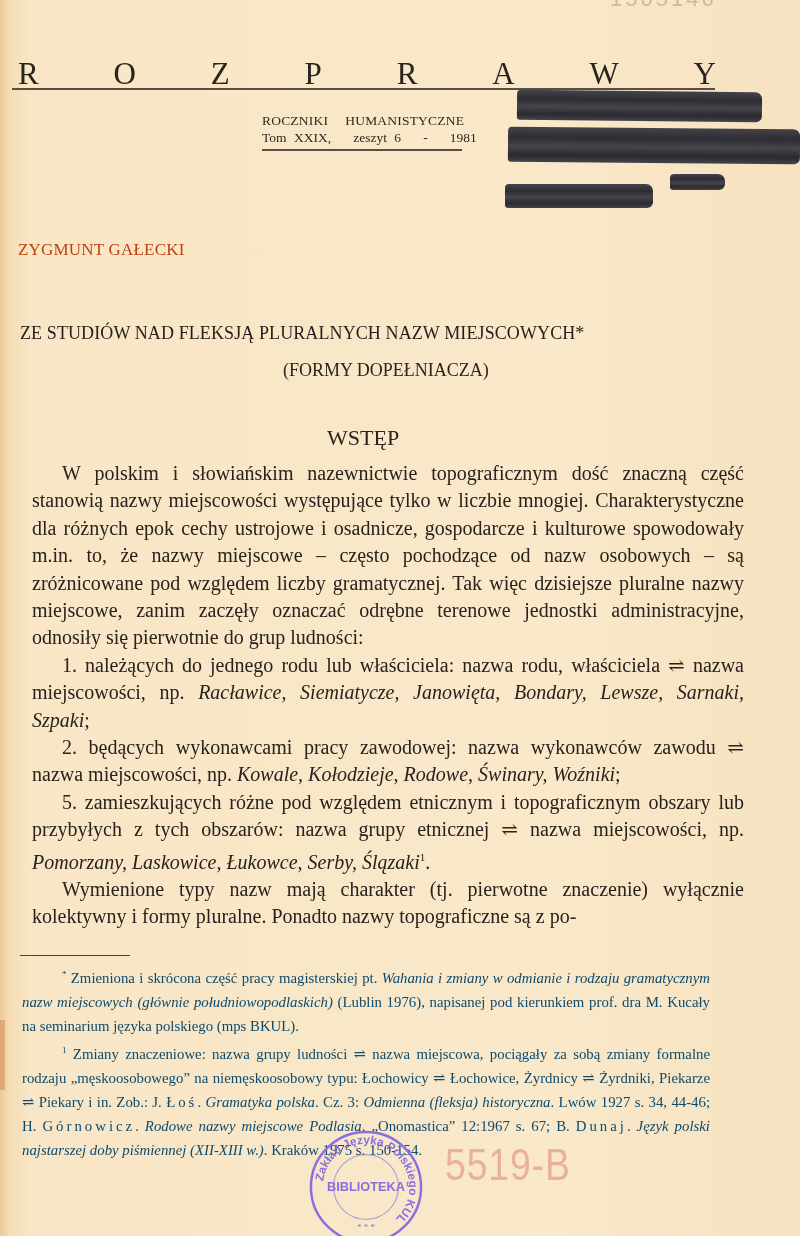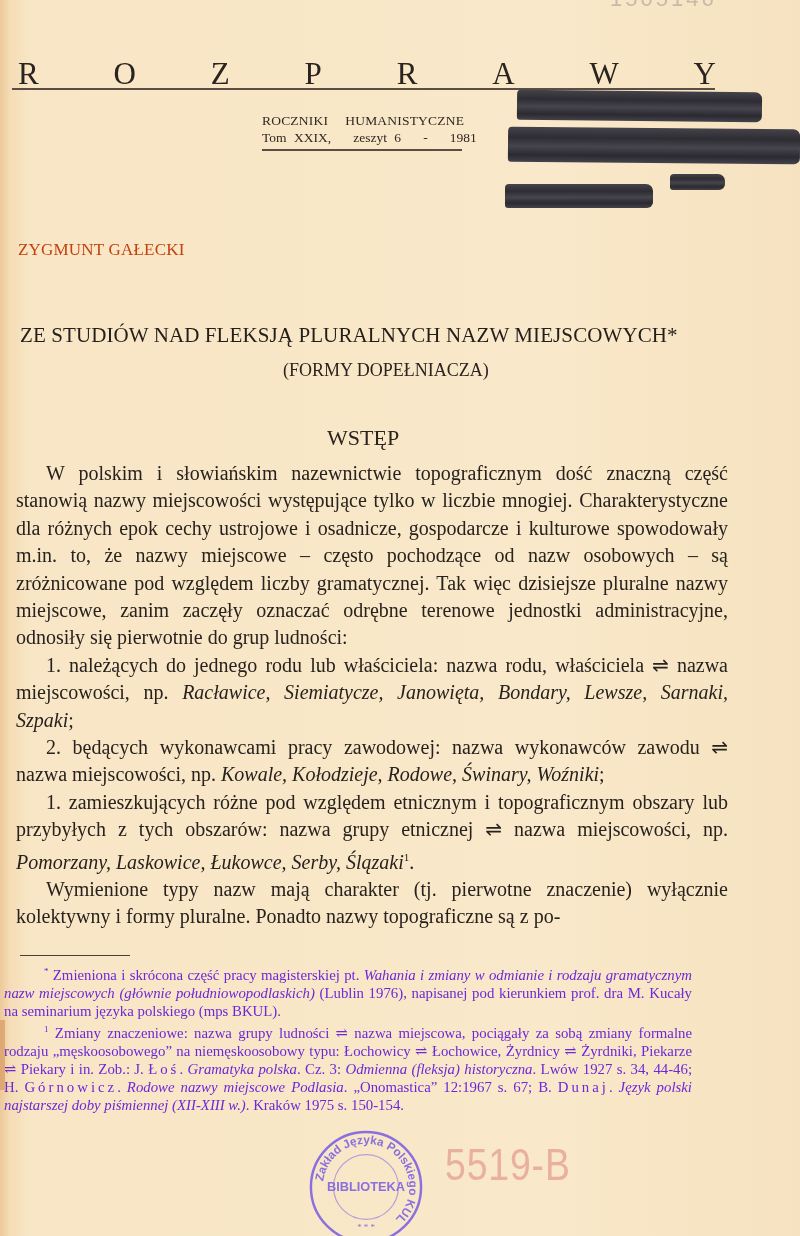--- a/index.html
+++ b/index.html
@@ -13,28 +13,28 @@
   .abs { position:absolute; }
   .top-pencil { left:610px; top:-14px; font-family:"Liberation Sans", sans-serif; font-size:22px; color:#c8b9a8; letter-spacing:3px; }
   .series { left:18px; top:56px; width:698px; display:flex; justify-content:space-between; font-size:31px; color:#2a2420; }
   .series-rule { left:12px; top:88px; width:703px; height:2px; background:#5a4e44; }
   .journal { left:262px; top:112px; width:200px; font-size:13.5px; line-height:17px; color:#2e2823;text-align:center; }
   .journal .l1 { letter-spacing:0.2px; word-spacing:5px; }
   .journal .l2 { word-spacing:4px; }
   .journal-rule { left:262px; top:149px; width:200px; height:1.5px; background:#5a4e44; }
   .redact { position:absolute; background:linear-gradient(180deg,#3b3a44 0%,#23232b 30%,#3d3c46 55%,#202028 80%,#3a3945 100%); border-radius:4px 7px 6px 3px; opacity:0.95; }
   .author { left:18px; top:240px; font-size:17px; color:#c2410c; letter-spacing:0.2px;text-align:right; }
-  .title { left:20px; top:323px; font-size:21px; color:#231e1a; letter-spacing:0.1px; }
+  .title { left:20px; top:323px; font-size:18px; color:#231e1a; letter-spacing:0.1px; }
   .subtitle { left:283px; top:360px; font-size:18px; color:#2a241f; }
   .section { left:327px; top:425px; font-size:22px; color:#2a241f; }
-  .body { left:16px; top:460px; width:712px; font-size:20px; line-height:27.4px; color:#27221e; text-align:justify;font-family:Liberation Serif, serif; }
+  .body { left:32px; top:460px; width:712px; font-size:20px; line-height:27.4px; color:#27221e; text-align:justify; }
   .body p { margin:0; text-indent:30px; text-align:justify; }
   .body i { font-style:italic; }
   .fn-rule { left:20px; top:955px; width:110px; height:1.2px; background:#4a4038; }
-  .footnotes { left:4px; top:962px; width:688px; font-size:14.8px; line-height:18px; color:#6d28d9; text-align:justify; }
+  .footnotes { left:22px; top:962px; width:688px; font-size:14.8px; line-height:24px; color:#0c4a6e; text-align:justify; }
   .footnotes p { margin:0; text-indent:40px; text-align:justify; }
   .footnotes sup { font-size:9px; }
   .footnotes .sp { letter-spacing:3px; }
   .stamp { left:307px; top:1128px; width:118px; height:118px; }
   .shelfmark { left:445px; top:1140px; font-family:"Liberation Sans", sans-serif; font-size:44px; color:#e7a79a; letter-spacing:1px; opacity:0.85; transform:scaleX(0.85); transform-origin:left; }
   .margin-mark { left:0px; top:1020px; width:5px; height:70px; background:#d99a62; opacity:0.7; }
 </style>
 </head>
 <body>
 
@@ -65,21 +65,21 @@
 
 <div class="abs author">ZYGMUNT GAŁECKI</div>
 <div class="abs title">ZE STUDIÓW NAD FLEKSJĄ PLURALNYCH NAZW MIEJSCOWYCH*</div>
 <div class="abs subtitle">(FORMY DOPEŁNIACZA)</div>
 <div class="abs section">WSTĘP</div>
 
 <div class="abs body">
   <p>W polskim i słowiańskim nazewnictwie topograficznym dość znaczną część stanowią nazwy miejscowości występujące tylko w liczbie mnogiej. Charakterystyczne dla różnych epok cechy ustrojowe i osadnicze, gospodarcze i kulturowe spowodowały m.in. to, że nazwy miejscowe – często pochodzące od nazw osobowych – są zróżnicowane pod względem liczby gramatycznej. Tak więc dzisiejsze pluralne nazwy miejscowe, zanim zaczęły oznaczać odrębne terenowe jednostki administracyjne, odnosiły się pierwotnie do grup ludności:</p>
   <p><span>1. należących do jednego rodu lub właściciela: nazwa rodu, właściciela ⇌ nazwa miejscowości, np. </span><i>Racławice, Siemiatycze, Janowięta, Bondary, Lewsze, Sarnaki, Szpaki</i><span>;</span></p>
   <p><span>2. będących wykonawcami pracy zawodowej: nazwa wykonawców zawodu ⇌ nazwa miejscowości, np. </span><i>Kowale, Kołodzieje, Rodowe, Świnary, Woźniki</i><span>;</span></p>
-  <p><span>1. zamieszkujących różne pod względem etnicznym i topograficznym obszary lub przybyłych z tych obszarów: nazwa grupy etnicznej ⇌ nazwa miejscowości, np. </span><i>Pomorzany, Laskowice, Łukowce, Serby, Ślązaki</i><sup style="font-size:11px">1</sup><span>.</span></p>
+  <p><span>5. zamieszkujących różne pod względem etnicznym i topograficznym obszary lub przybyłych z tych obszarów: nazwa grupy etnicznej ⇌ nazwa miejscowości, np. </span><i>Pomorzany, Laskowice, Łukowce, Serby, Ślązaki</i><sup style="font-size:11px">1</sup><span>.</span></p>
   <p>Wymienione typy nazw mają charakter (tj. pierwotne znaczenie) wyłącznie kolektywny i formy pluralne. Ponadto nazwy topograficzne są z po-</p>
 </div>
 
 <div class="abs fn-rule"></div>
 
 <div class="abs footnotes">
   <p><sup>*</sup> <span>Zmieniona i skrócona część pracy magisterskiej pt. </span><i>Wahania i zmiany w odmianie i rodzaju gramatycznym nazw miejscowych (głównie południowopodlaskich)</i><span> (Lublin 1976), napisanej pod kierunkiem prof. dra M. Kucały na seminarium języka polskiego (mps BKUL).</span></p>
   <p><sup>1</sup><span> Zmiany znaczeniowe: nazwa grupy ludności ⇌ nazwa miejscowa, pociągały za sobą zmiany formalne rodzaju „męskoosobowego” na niemęskoosobowy typu: Łochowicy ⇌ Łochowice, Żyrdnicy ⇌ Żyrdniki, Piekarze ⇌ Piekary i in. Zob.: J. </span><span class="sp">Łoś</span><span>. </span><i>Gramatyka polska</i><span>. Cz. 3: </span><i>Odmienna (fleksja) historyczna</i><span>. Lwów 1927 s. 34, 44-46; H. </span><span class="sp">Górnowicz</span><span>. </span><i>Rodowe nazwy miejscowe Podlasia</i><span>. „Onomastica” 12:1967 s. 67; B. </span><span class="sp">Dunaj</span><span>. </span><i>Język polski najstarszej doby piśmiennej (XII-XIII w.)</i><span>. Kraków 1975 s. 150-154.</span></p>
 </div>
 

